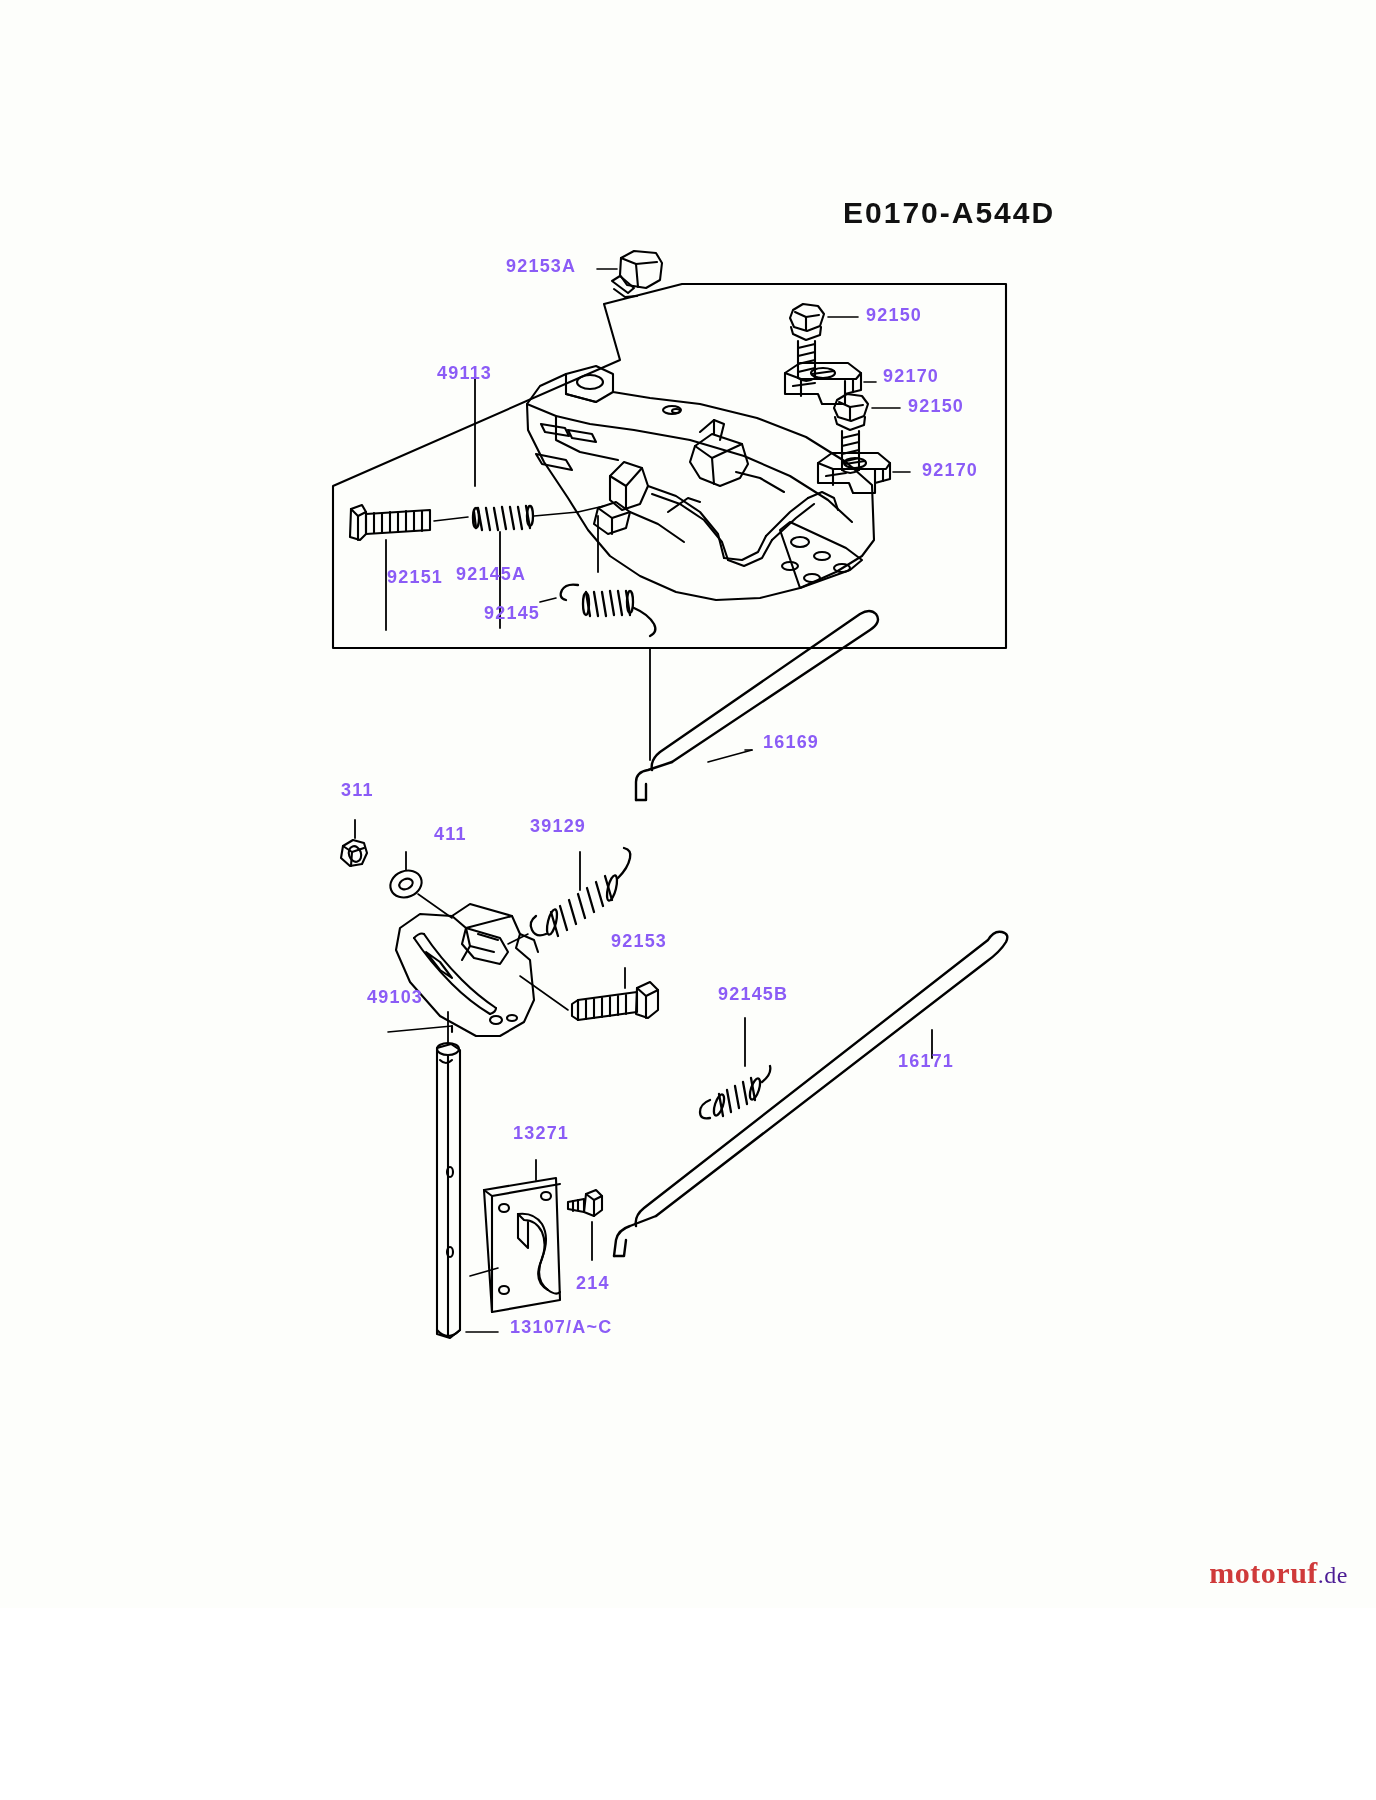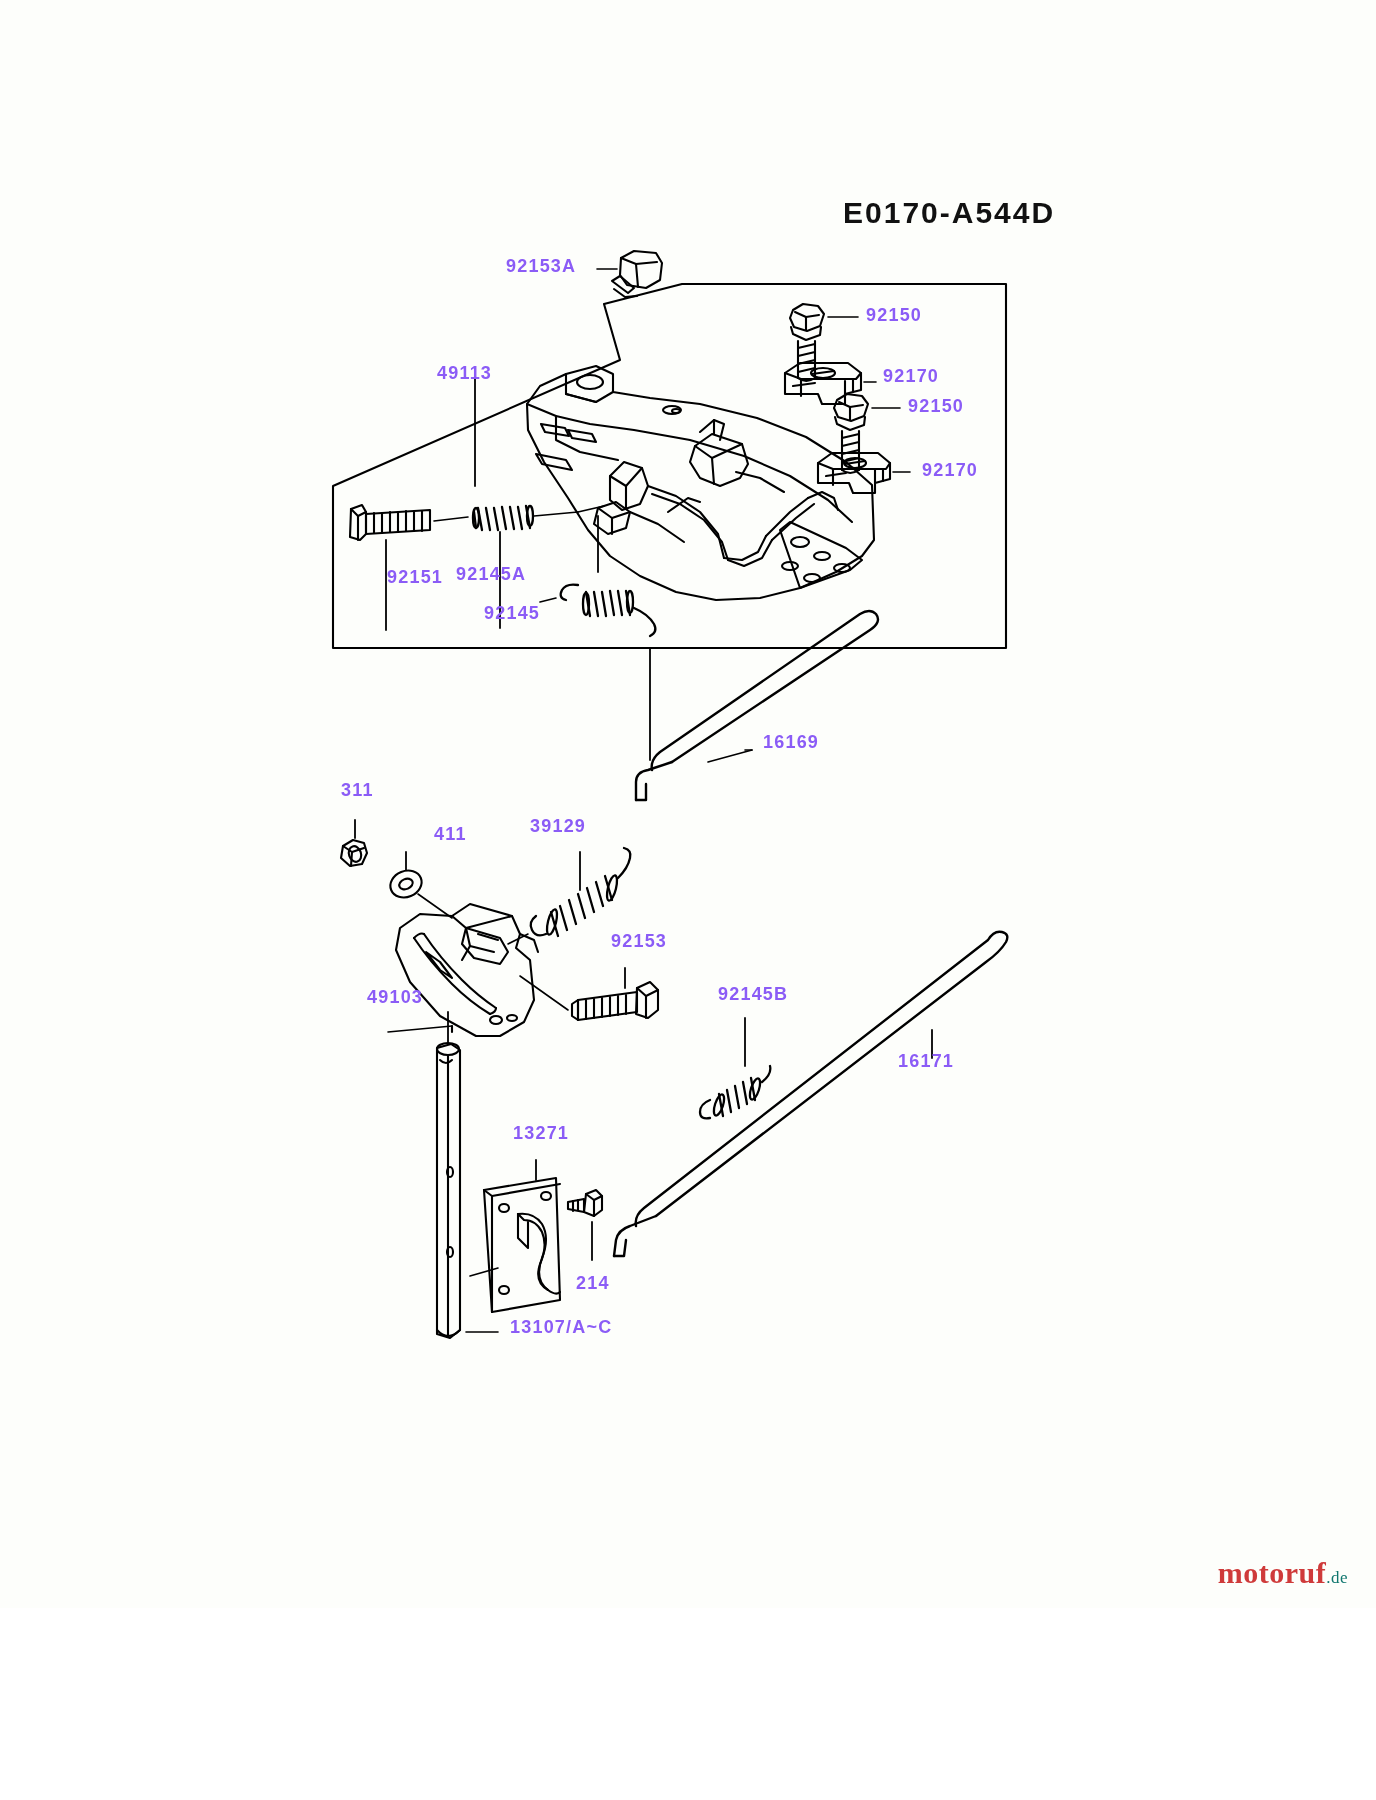--- a/index.html
+++ b/index.html
@@ -47,21 +47,21 @@
   .wm {
     position: absolute;
     right: 28px;
     bottom: 18px;
     font-family: "Liberation Serif", serif;
     font-size: 30px;
     letter-spacing: 0.5px;
     white-space: nowrap;
   }
   .wm .m1 { color: #cf3a3a; font-weight: bold; }
-  .wm .m3 { color: #0f766e; font-size: 17px; }
+  .wm .m3 { color: #4c1d95; font-size: 24px; }
 </style>
 </head>
 <body>
 
 <div id="sheet">
 
   <div class="title" style="left:843px; top:196px;">E0170-A544D</div>
 
   <svg class="art" viewBox="0 0 1376 1800">
     <g fill="none" stroke="#000" stroke-width="2.1" stroke-linejoin="round" stroke-linecap="round">

